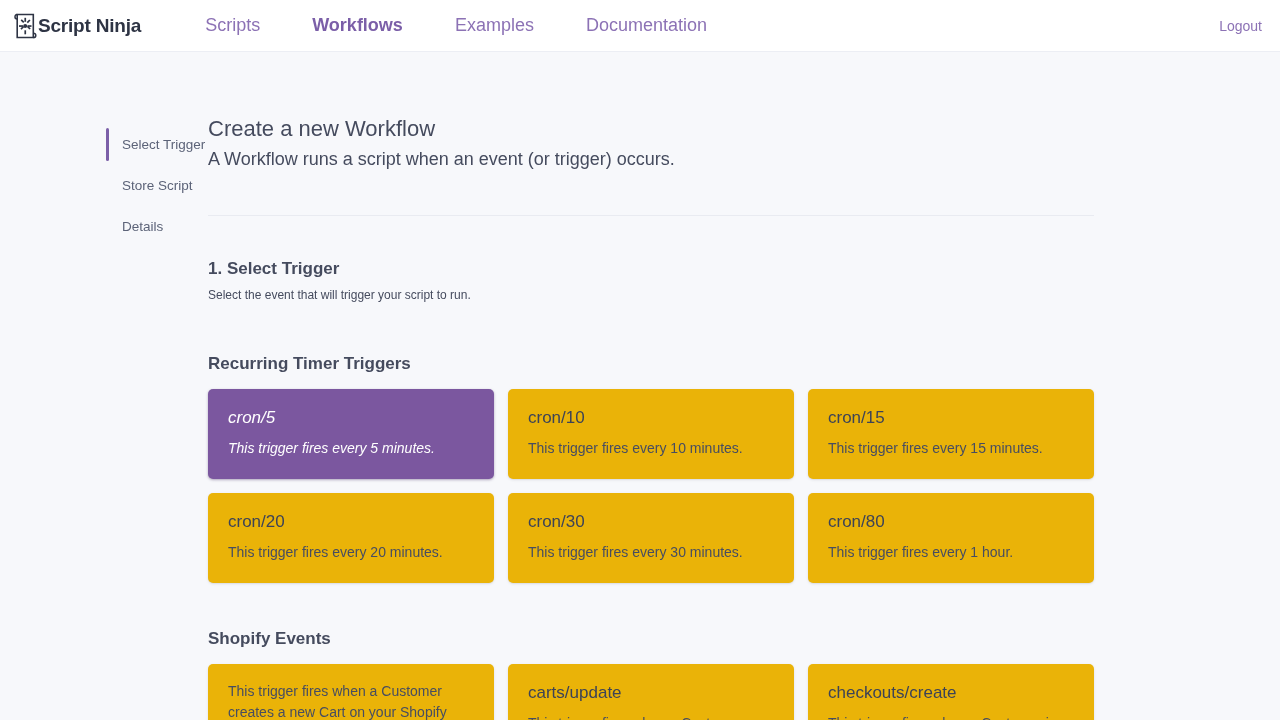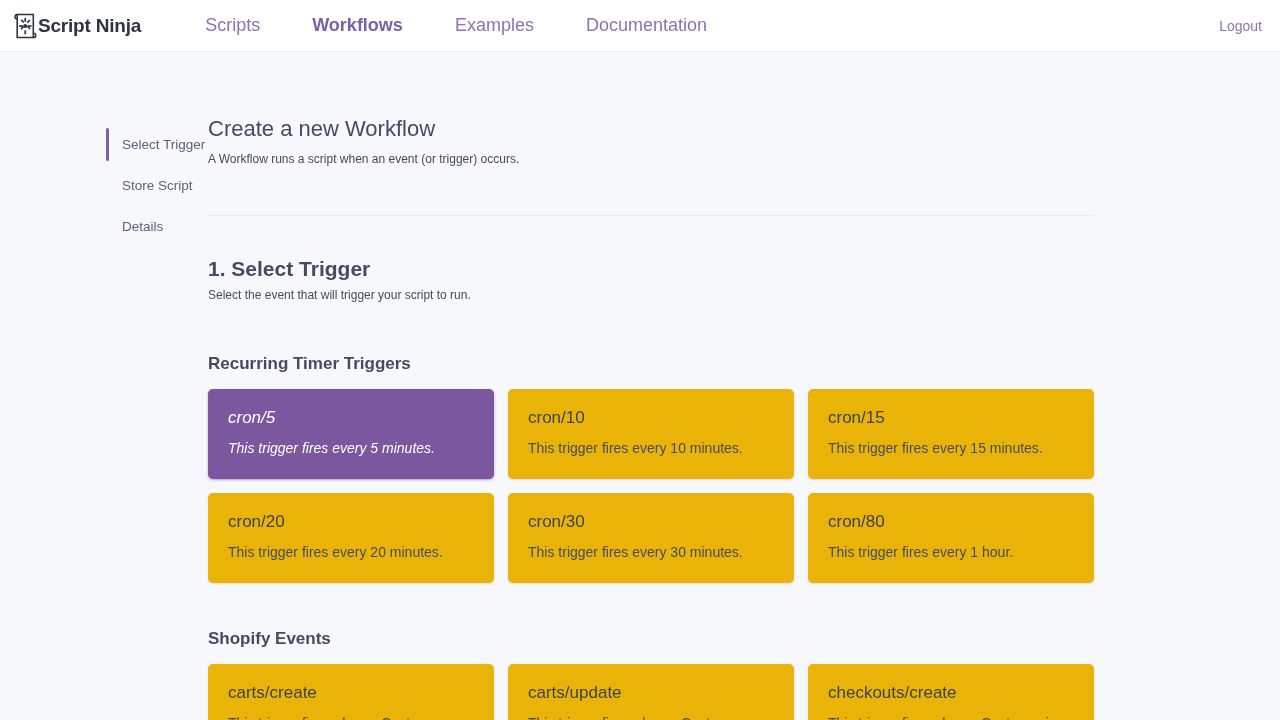--- a/index.html
+++ b/index.html
@@ -124,34 +124,34 @@
 
   
   .page-title {
     font-size: 22px;
     font-weight: normal;
     color: #454b5e;
     line-height: 30px;
   }
 
   .page-subtitle {
-    font-size: 12px;
+    font-size: 18px;
     color: #454b5e;
     line-height: 26px;
     margin-top: 2px;
   }
 
   .divider {
     height: 1px;
     background: #e9ebf1;
     margin: 43px 0 0 0;
   }
 
   .section-step-title {
-    font-size: 21px;
+    font-size: 17px;
     color: #454b5e;
     margin-top: 41px;
     line-height: 24px;
   }
 
   .section-step-sub {
     font-size: 12px;
     color: #454b5e;
     line-height: 26px;
     margin-top: 1px;
@@ -298,21 +298,20 @@
         <div class="card">
           <div class="card-title">cron/80</div>
           <div class="card-desc">This trigger fires every 1 hour.</div>
         </div>
       </div>
 
       <h3 class="group-title">Shopify Events</h3>
       <div class="card-grid shopify-grid">
 
         <div class="card">
-          <div class="card-title">carts/create</div>
           <div class="card-desc">This trigger fires when a Customer creates a new Cart on your Shopify Store.</div>
         </div>
 
         <div class="card">
           <div class="card-title">carts/update</div>
           <div class="card-desc">This trigger fires when a Customer changes the content of a Cart on your Shopify Store.</div>
         </div>
 
         <div class="card">
           <div class="card-title">checkouts/create</div>

